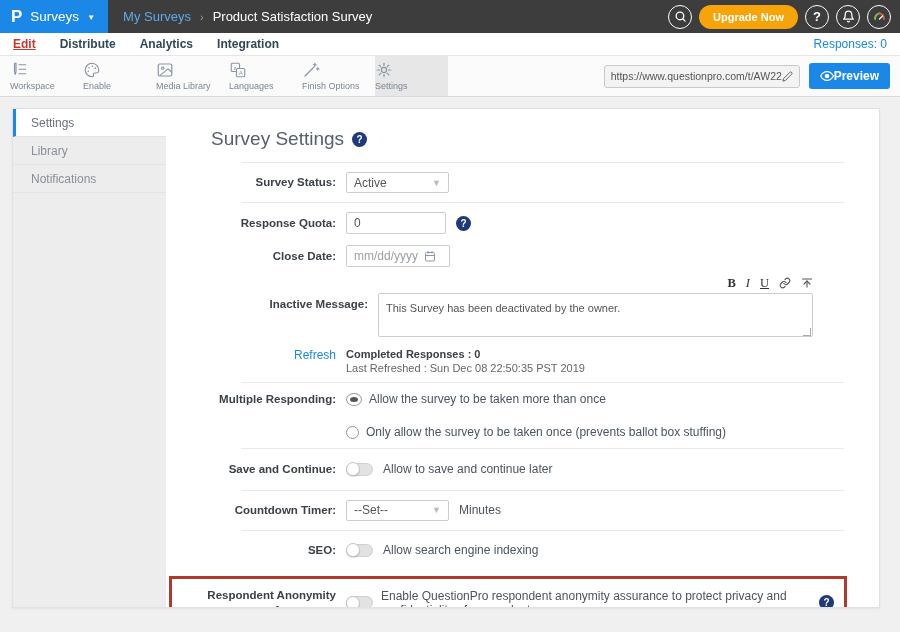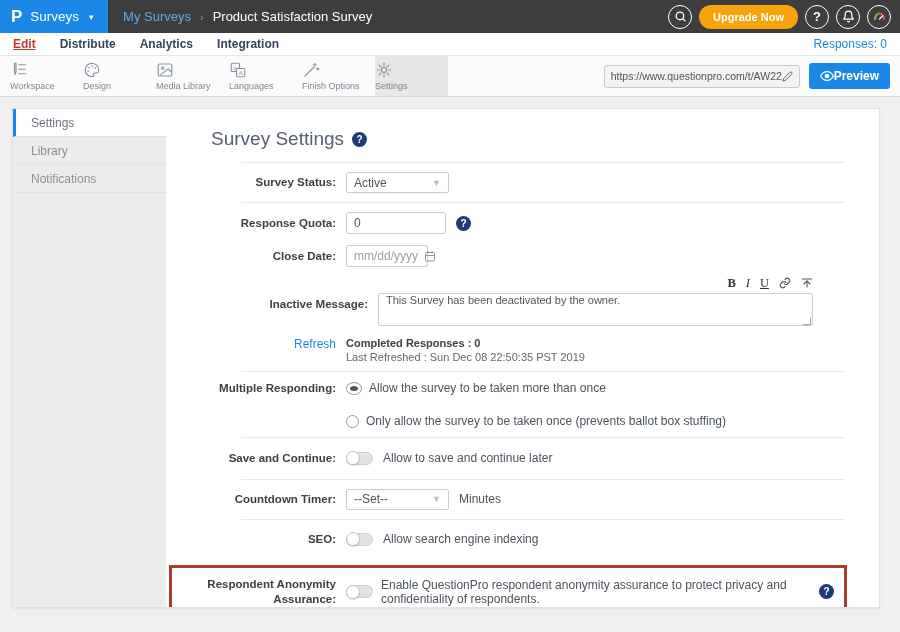--- a/index.html
+++ b/index.html
@@ -69,36 +69,36 @@
 
   .frow { display:flex; align-items:center; padding:9px 35px 9px 0; }
   .flabel { width:180px; text-align:right; padding-right:10px; font-weight:bold; color:#3b4148;
     font-size:11.5px; flex-shrink:0; line-height:1.3; }
   .fctrl { display:flex; align-items:center; gap:10px; }
   .sel { width:103px; height:21px; border:1px solid #ccc; border-radius:2px; background:#fff;
     display:flex; align-items:center; justify-content:space-between; padding:0 7px; color:#555; cursor:pointer; }
   .sel .chevd { color:#bbb; font-size:9px; }
   .inp { width:100px; height:22px; border:1px solid #ccc; border-radius:2px; padding:0 7px;
     color:#555; font-size:12px; font-family:"Liberation Sans", sans-serif; }
-  .date-wrap { width:82px; height:22px; border:1px solid #ccc; border-radius:2px; display:flex;
+  .date-wrap { width:104px; height:22px; border:1px solid #ccc; border-radius:2px; display:flex;
     align-items:center; padding:0 5px 0 7px; }
   .date-wrap input { border:none; outline:none; width:70px; font-size:12px; color:#555;
     font-family:"Liberation Sans", sans-serif; background:transparent; }
   .date-wrap input::placeholder { color:#9aa0a6; }
   .cal-icon svg { stroke:#8a95a5; }
 
   .rt-row { display:flex; justify-content:flex-end; align-items:center; gap:10px; width:435px;
     margin-bottom:3px; height:14px; }
   .rt-btn { font-family:"Liberation Serif", serif; font-size:12.5px; color:#333; cursor:pointer; line-height:1; }
   .rt-b { font-weight:bold; }
   .rt-i { font-style:italic; }
   .rt-u { text-decoration:underline; }
   .rt-svg svg { stroke:#555; }
-  textarea.msg { width:435px; height:33px; border:1px solid #ccc; border-radius:2px; resize:none;
-    font-family:"Liberation Sans", sans-serif; font-size:11px; color:#555; padding:0 7px; }
+  textarea.msg { width:435px; height:44px; border:1px solid #ccc; border-radius:2px; resize:none;
+    font-family:"Liberation Sans", sans-serif; font-size:11px; color:#555; padding:8px 7px; }
   .resize-corner { position:relative; }
   .resize-corner::after { content:""; position:absolute; right:2px; bottom:4px; width:7px; height:7px;
     border-right:1px solid #aaa; border-bottom:1px solid #aaa;
     background:linear-gradient(135deg, transparent 50%, transparent 50%); transform:skew(0); }
 
   .refresh-row { display:flex; align-items:flex-start; padding:4px 35px 8px 0; }
   .refresh-link { width:180px; text-align:right; padding-right:10px; color:#1b87e6; font-size:12px;
     cursor:pointer; flex-shrink:0; }
   .resp-block .line1 { font-weight:bold; color:#3b4148; font-size:11px; }
   .resp-block .line2 { color:#666; font-size:11px; margin-top:2px; }
@@ -189,21 +189,21 @@
   <div class="tool">
     <span>
       <svg width="18" height="18" viewBox="0 0 24 24" fill="none" stroke-width="1.6">
         <path d="M12 3a9 9 0 1 0 0 18c1.8 0 2.5-1 2-2.4-.6-1.6.4-2.6 2-2.6H18a3.5 3.5 0 0 0 3-3.5A9.3 9.3 0 0 0 12 3z"></path>
         <circle cx="8" cy="9" r="1.1" fill="#8a95a5" stroke="none"></circle>
           <circle cx="12.5" cy="7" r="1.1" fill="#8a95a5" stroke="none"></circle>
         <circle cx="16.5" cy="9.5" r="1.1" fill="#8a95a5" stroke="none"></circle>
           <circle cx="7" cy="13.5" r="1.1" fill="#8a95a5" stroke="none"></circle>
       </svg>
     </span>
-    <span class="tlabel">Design</span>
+    <span class="tlabel">Enable</span>
   </div>
   <div class="tool">
     <span>
       <svg width="18" height="18" viewBox="0 0 24 24" fill="none" stroke-width="1.6" stroke-linejoin="round">
         <rect x="3" y="4" width="18" height="16" rx="2"></rect>
           <circle cx="9" cy="9.5" r="1.5"></circle>
           <path d="M21 15l-5-4.5L5 19.5"></path>
       </svg>
     </span>
     <span class="tlabel">Media Library</span>

